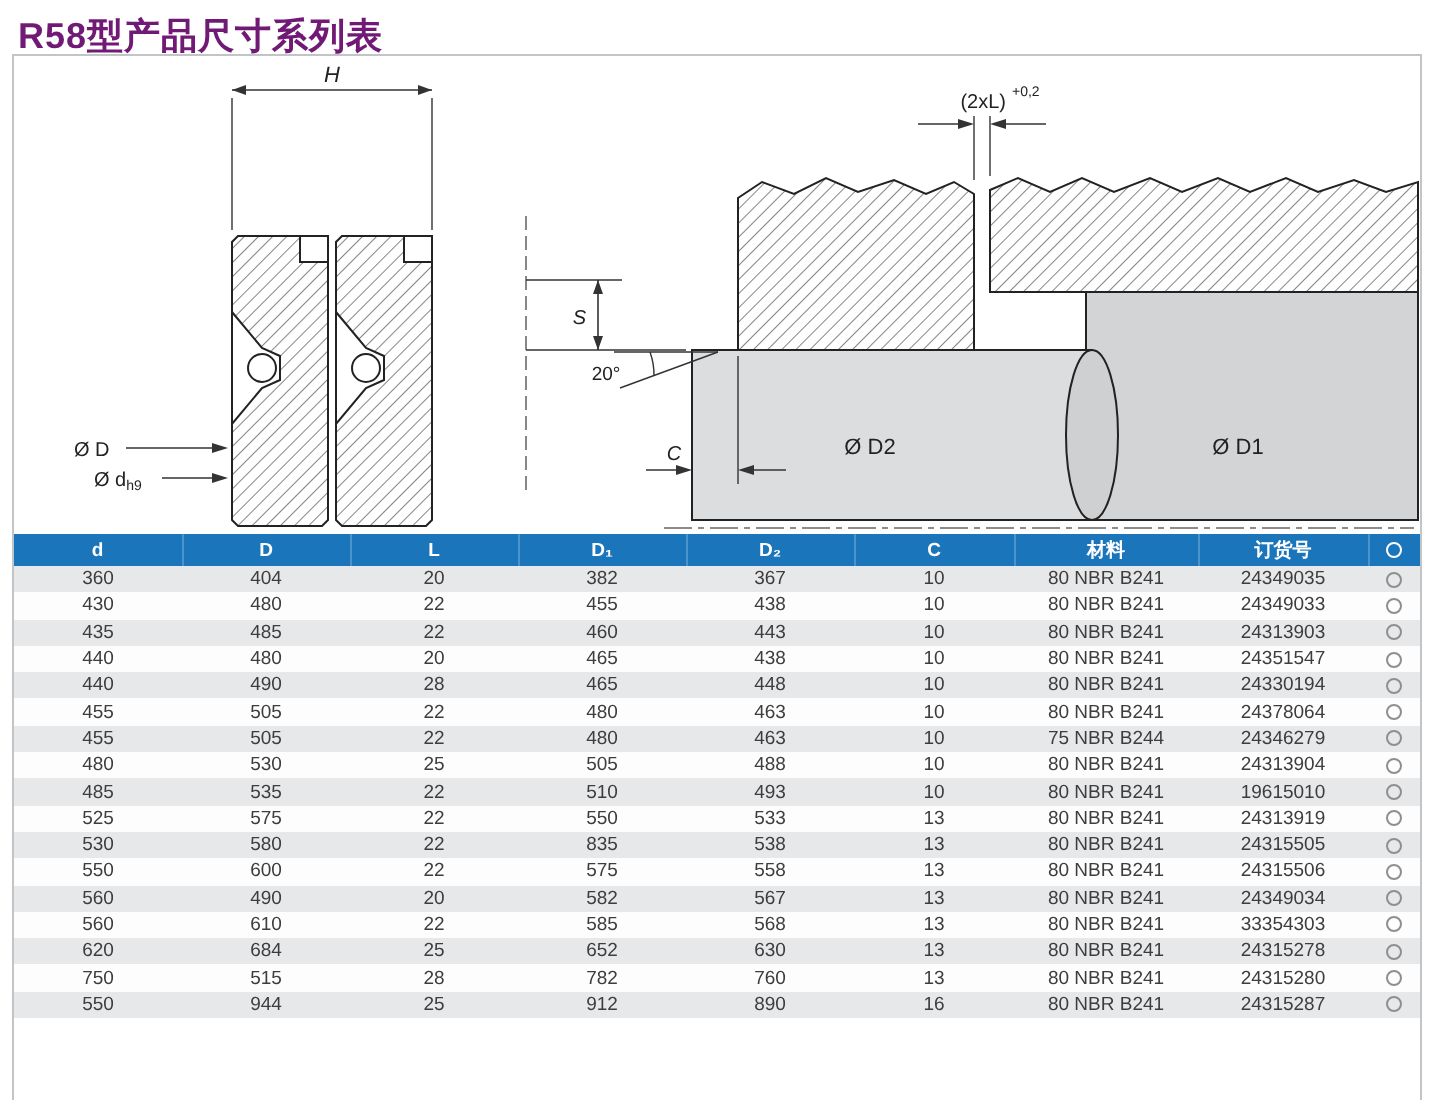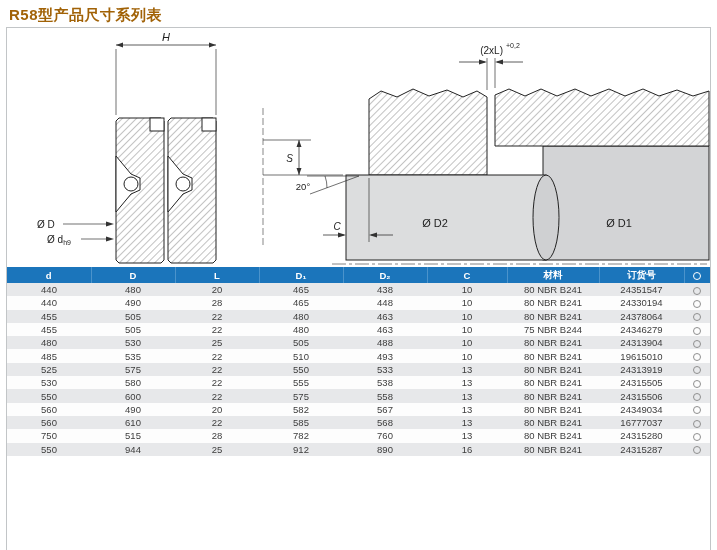--- a/index.html
+++ b/index.html
@@ -1,19 +1,19 @@
 <!DOCTYPE html>
 <html><head>
 <meta charset="utf-8">
 <style>
   * { box-sizing: border-box; margin: 0; padding: 0; }
   html, body { width: 717px; height: 550px; }
   body { background: #ffffff; font-family: "Liberation Sans", sans-serif; position: relative; overflow: hidden; }
   .page { position: absolute; inset: 0; background: #fff; }
-  .title { position: absolute; top: 6px; left: 9px; font-size: 15px; font-weight: bold; color: #a16207; letter-spacing: 0.5px; }
+  .title { position: absolute; top: 6px; left: 9px; font-size: 18px; font-weight: bold; color: #701a75; letter-spacing: 0.5px; }
   .frame { position: absolute; top: 27px; left: 6px; width: 705px; bottom: 0; border: 1px solid #c2c5c7; border-bottom: none; background: #fff; }
   .drawing { position: relative; width: 703px; height: 239px; background: #fff; }
   svg { display: block; }
   svg text { font-family: "Liberation Sans", sans-serif; fill: #222; }
   table { width: 703px; border-collapse: collapse; table-layout: fixed; }
   thead th { background: #1b75bb; color: #fff; font-size: 9.5px; font-weight: bold; height: 16px; border-right: 1px solid #4b93cb; text-align: center; }
   thead th:last-child { border-right: none; }
   tbody td { font-size: 9.5px; color: #3d3d3d; text-align: center; height: 13.3px; line-height: 13px; overflow: hidden; white-space: nowrap; }
   tbody tr:nth-child(odd) td { background: #e7e8ea; }
   tbody tr:nth-child(even) td { background: #fdfdfd; }
@@ -137,20 +137,53 @@
           <th>D₁</th>
           <th>D₂</th>
           <th>C</th>
           <th>材料</th>
           <th>订货号</th>
           <th><span class="hdr-dot"></span></th>
         </tr>
       </thead>
       <tbody>
           <tr>
+            <td>360</td>
+            <td>404</td>
+            <td>20</td>
+            <td>382</td>
+            <td>367</td>
+            <td>10</td>
+            <td>80 NBR B241</td>
+            <td>24349035</td>
+            <td><span class="dot"></span></td>
+          </tr>
+          <tr>
+            <td>430</td>
+            <td>480</td>
+            <td>22</td>
+            <td>455</td>
+            <td>438</td>
+            <td>10</td>
+            <td>80 NBR B241</td>
+            <td>24349033</td>
+            <td><span class="dot"></span></td>
+          </tr>
+          <tr>
+            <td>435</td>
+            <td>485</td>
+            <td>22</td>
+            <td>460</td>
+            <td>443</td>
+            <td>10</td>
+            <td>80 NBR B241</td>
+            <td>24313903</td>
+            <td><span class="dot"></span></td>
+          </tr>
+          <tr>
             <td>440</td>
             <td>480</td>
             <td>20</td>
             <td>465</td>
             <td>438</td>
             <td>10</td>
             <td>80 NBR B241</td>
             <td>24351547</td>
             <td><span class="dot"></span></td>
           </tr>
@@ -217,21 +250,21 @@
             <td>533</td>
             <td>13</td>
             <td>80 NBR B241</td>
             <td>24313919</td>
             <td><span class="dot"></span></td>
           </tr>
           <tr>
             <td>530</td>
             <td>580</td>
             <td>22</td>
-            <td>555</td>
+            <td>835</td>
             <td>538</td>
             <td>13</td>
             <td>80 NBR B241</td>
             <td>24315505</td>
             <td><span class="dot"></span></td>
           </tr>
           <tr>
             <td>550</td>
             <td>600</td>
             <td>22</td>
@@ -254,21 +287,32 @@
             <td><span class="dot"></span></td>
           </tr>
           <tr>
             <td>560</td>
             <td>610</td>
             <td>22</td>
             <td>585</td>
             <td>568</td>
             <td>13</td>
             <td>80 NBR B241</td>
-            <td>16777037</td>
+            <td>33354303</td>
+            <td><span class="dot"></span></td>
+          </tr>
+          <tr>
+            <td>620</td>
+            <td>684</td>
+            <td>25</td>
+            <td>652</td>
+            <td>630</td>
+            <td>13</td>
+            <td>80 NBR B241</td>
+            <td>24315278</td>
             <td><span class="dot"></span></td>
           </tr>
           <tr>
             <td>750</td>
             <td>515</td>
             <td>28</td>
             <td>782</td>
             <td>760</td>
             <td>13</td>
             <td>80 NBR B241</td>

